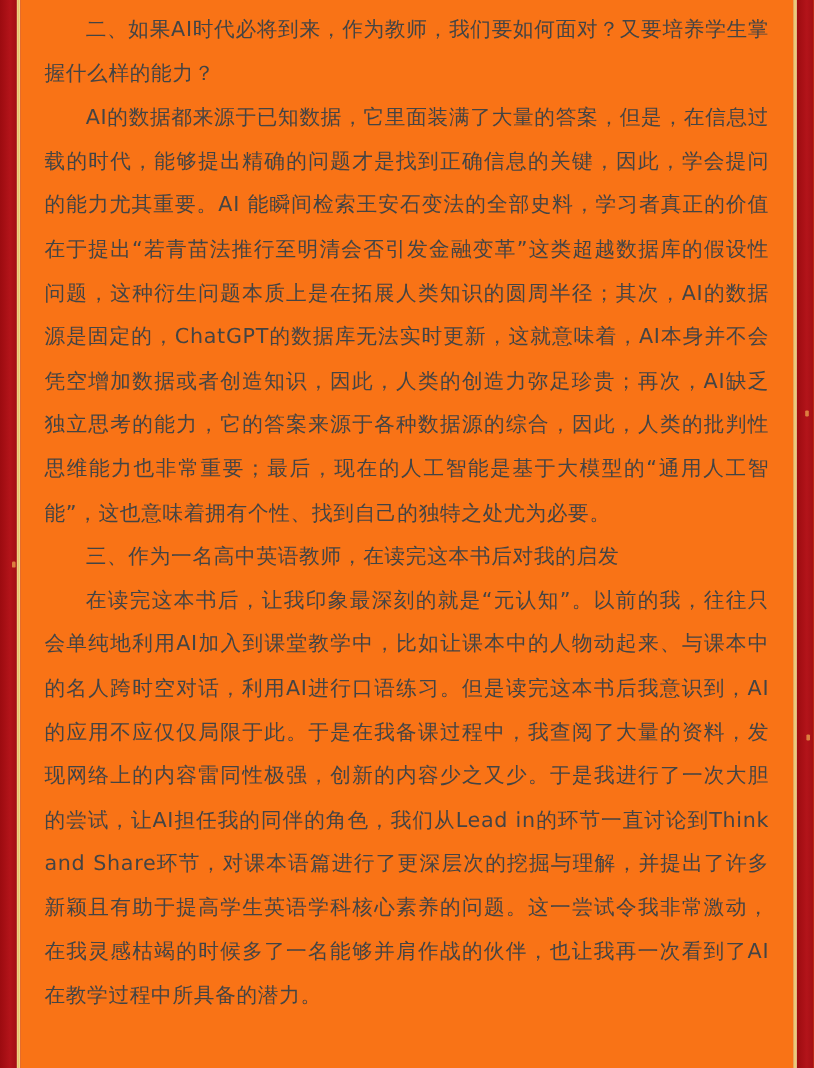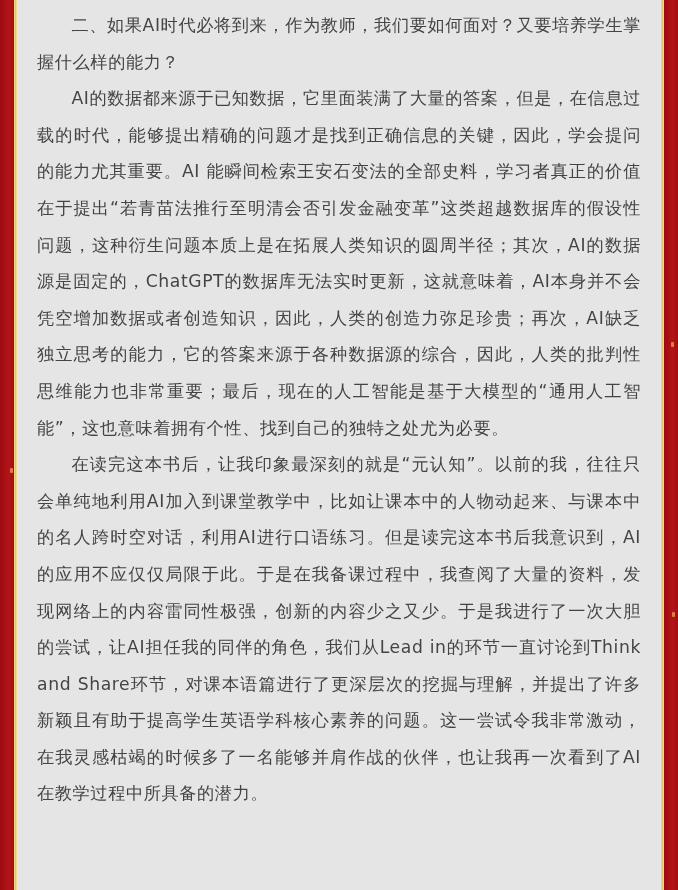--- a/index.html
+++ b/index.html
@@ -17,21 +17,21 @@
   .border-right { right: 0; }
   .gold-left, .gold-right {
     position: absolute; top: 0; bottom: 0; width: 3px;
     background: linear-gradient(90deg, #f3d98f, #e6c36a, #f7e4a8);
   }
   .gold-left { left: 14px; }
   .gold-right { right: 14px; }
   .sparkle { position: absolute; width: 3px; height: 5px; background: #e79a4a; opacity: .8; border-radius: 1px; }
   .page {
     position: absolute; left: 17px; right: 17px; top: 0; bottom: 0;
-    background: #e5e5e5;
+    background: #f97316;
   }
   .content {
     position: absolute; left: 20px; right: 20px; top: 0;
     color: #444444;
     font-size: 17.2px;
     line-height: 36.6px;
     letter-spacing: 0.6px;
     text-align: justify;
   }
   .content p { margin: 0; text-indent: 2em; }
@@ -45,16 +45,17 @@
 <div class="border-right"></div>
 <div class="gold-right"></div>
 <div class="sparkle" style="left:10px; top:468px;"></div>
 <div class="sparkle" style="right:4px; top:342px;"></div>
 <div class="sparkle" style="right:3px; top:612px;"></div>
 
 <div class="page">
   <div class="content">
     <p class="first-line-offset">二、如果AI时代必将到来，作为教师，我们要如何面对？又要培养学生掌握什么样的能力？</p>
     <p>AI的数据都来源于已知数据，它里面装满了大量的答案，但是，在信息过载的时代，能够提出精确的问题才是找到正确信息的关键，因此，学会提问的能力尤其重要。AI 能瞬间检索王安石变法的全部史料，学习者真正的价值在于提出“若青苗法推行至明清会否引发金融变革”这类超越数据库的假设性问题，这种衍生问题本质上是在拓展人类知识的圆周半径；其次，AI的数据源是固定的，ChatGPT的数据库无法实时更新，这就意味着，AI本身并不会凭空增加数据或者创造知识，因此，人类的创造力弥足珍贵；再次，AI缺乏独立思考的能力，它的答案来源于各种数据源的综合，因此，人类的批判性思维能力也非常重要；最后，现在的人工智能是基于大模型的“通用人工智能”，这也意味着拥有个性、找到自己的独特之处尤为必要。</p>
+    <p>三、作为一名高中英语教师，在读完这本书后对我的启发</p>
     <p>在读完这本书后，让我印象最深刻的就是“元认知”。以前的我，往往只会单纯地利用AI加入到课堂教学中，比如让课本中的人物动起来、与课本中的名人跨时空对话，利用AI进行口语练习。但是读完这本书后我意识到，AI的应用不应仅仅局限于此。于是在我备课过程中，我查阅了大量的资料，发现网络上的内容雷同性极强，创新的内容少之又少。于是我进行了一次大胆的尝试，让AI担任我的同伴的角色，我们从Lead in的环节一直讨论到Think and Share环节，对课本语篇进行了更深层次的挖掘与理解，并提出了许多新颖且有助于提高学生英语学科核心素养的问题。这一尝试令我非常激动，在我灵感枯竭的时候多了一名能够并肩作战的伙伴，也让我再一次看到了AI在教学过程中所具备的潜力。</p>
 
   </div>
 </div>
 
 </body></html>

